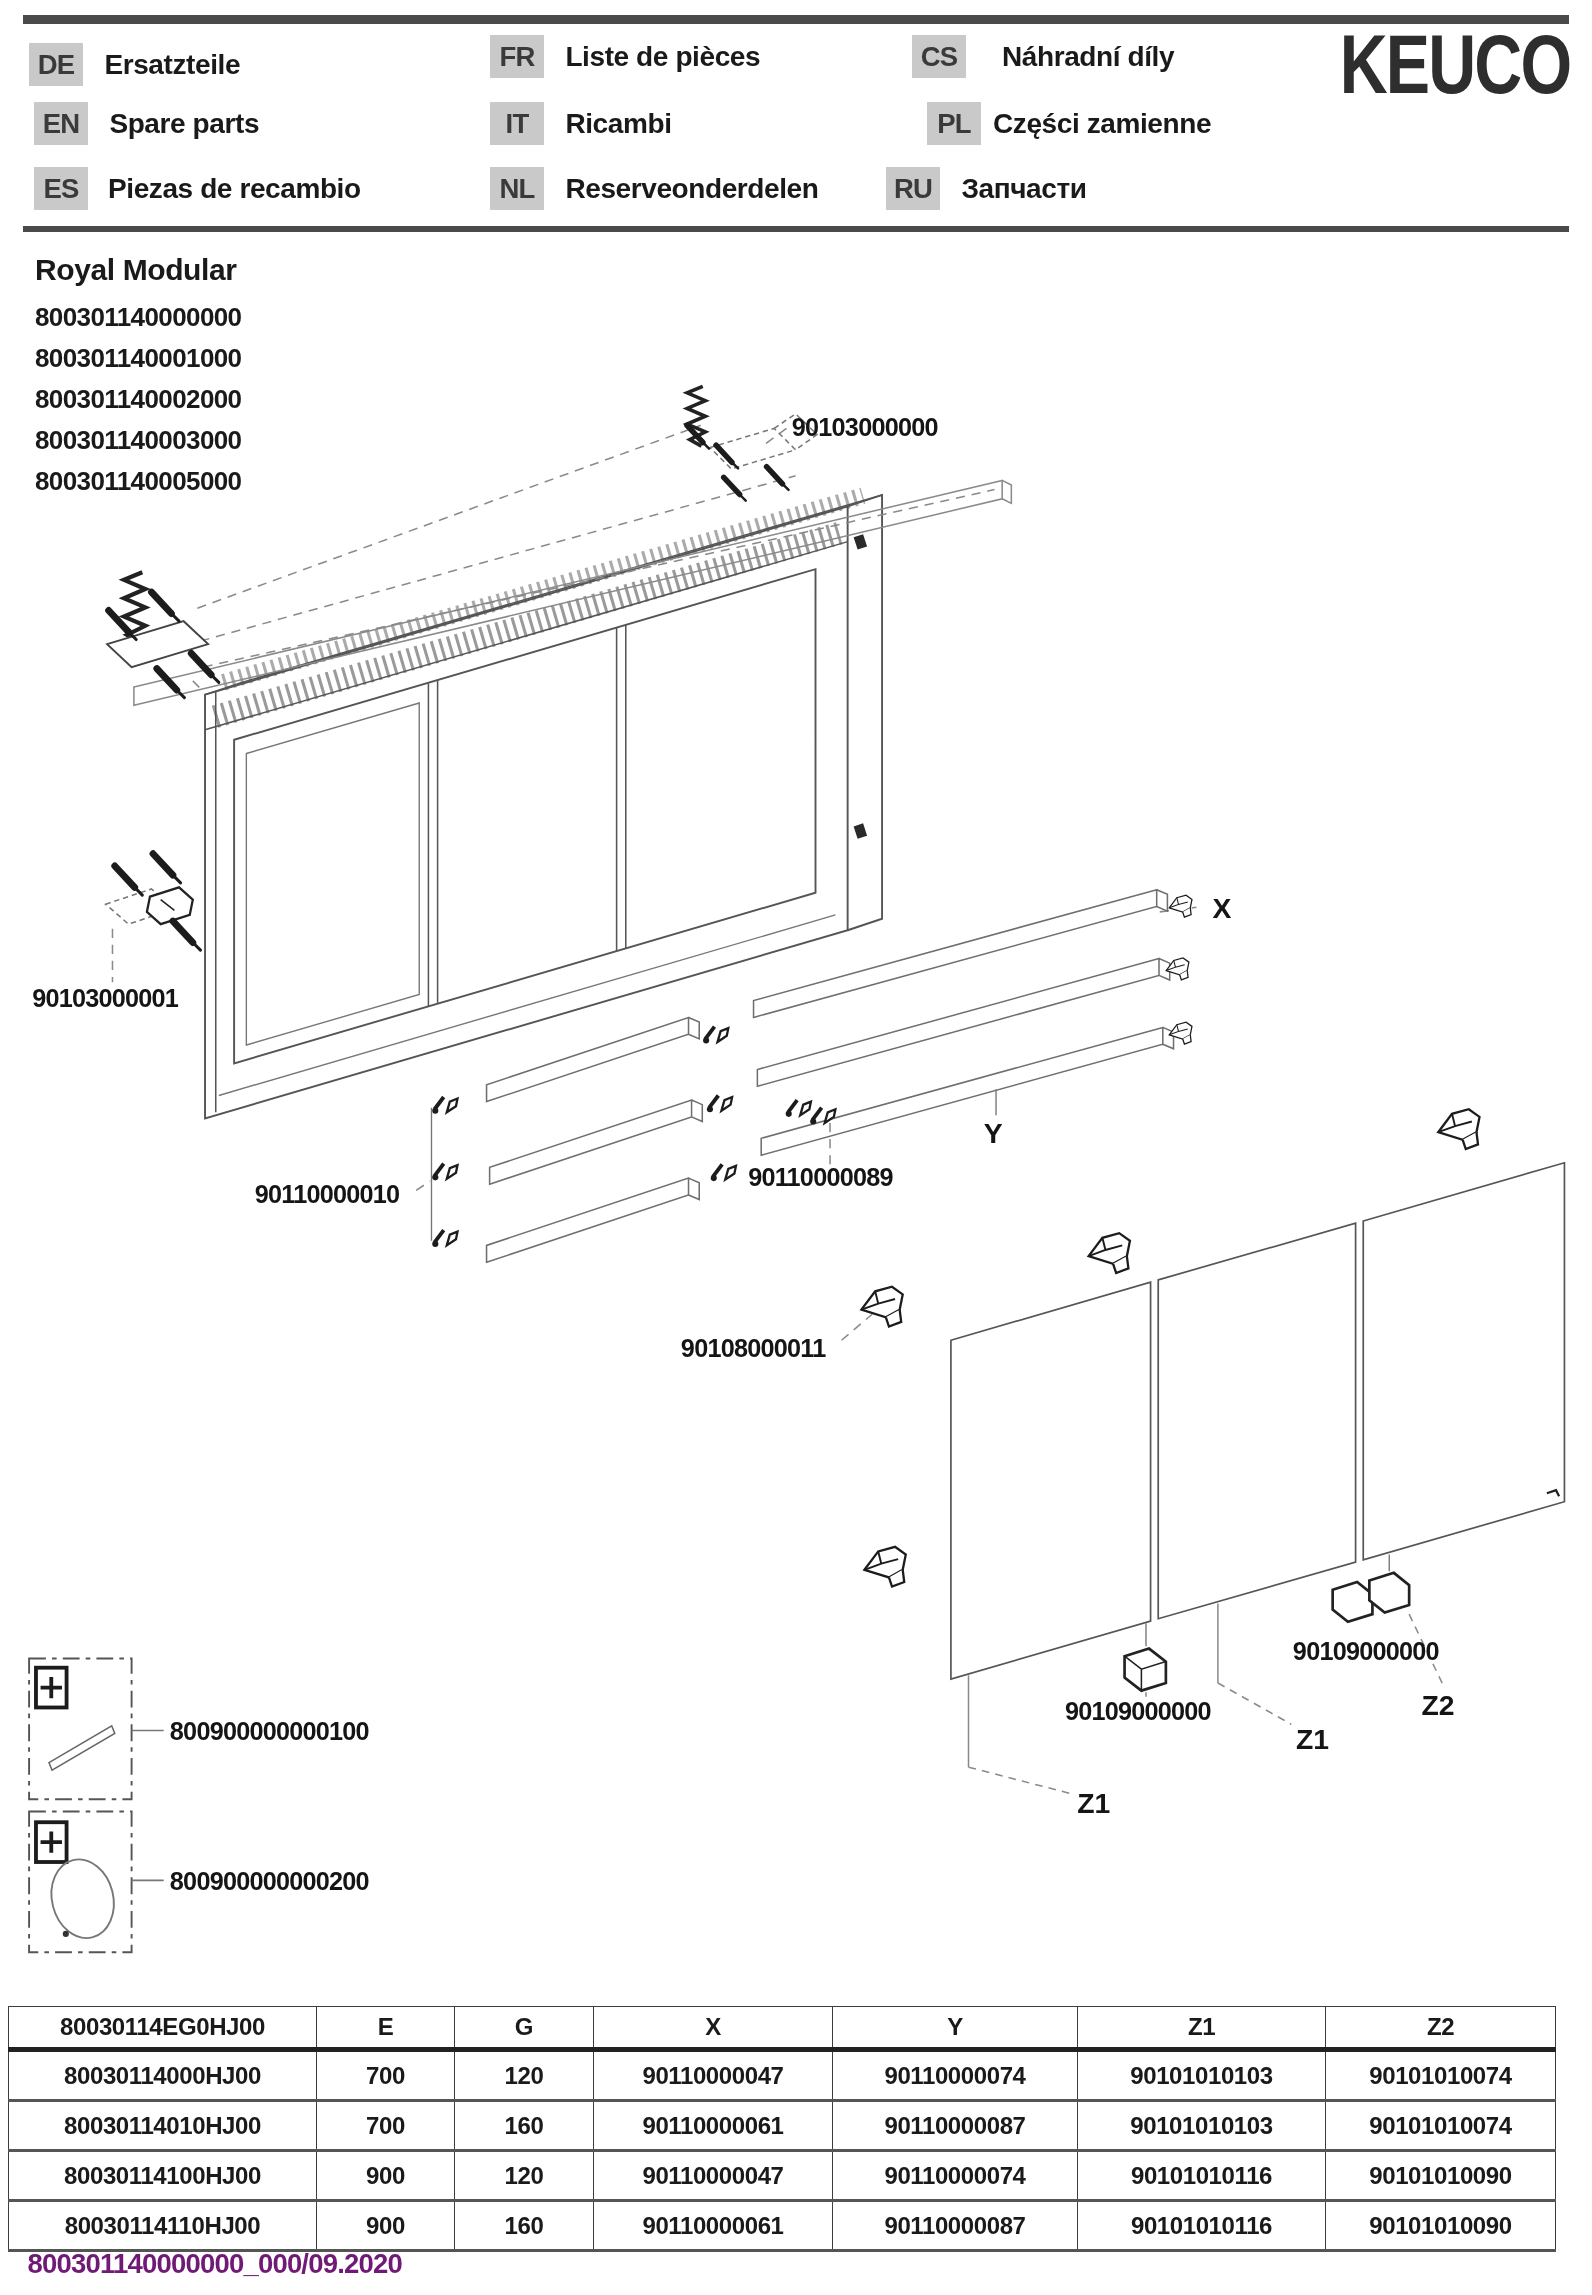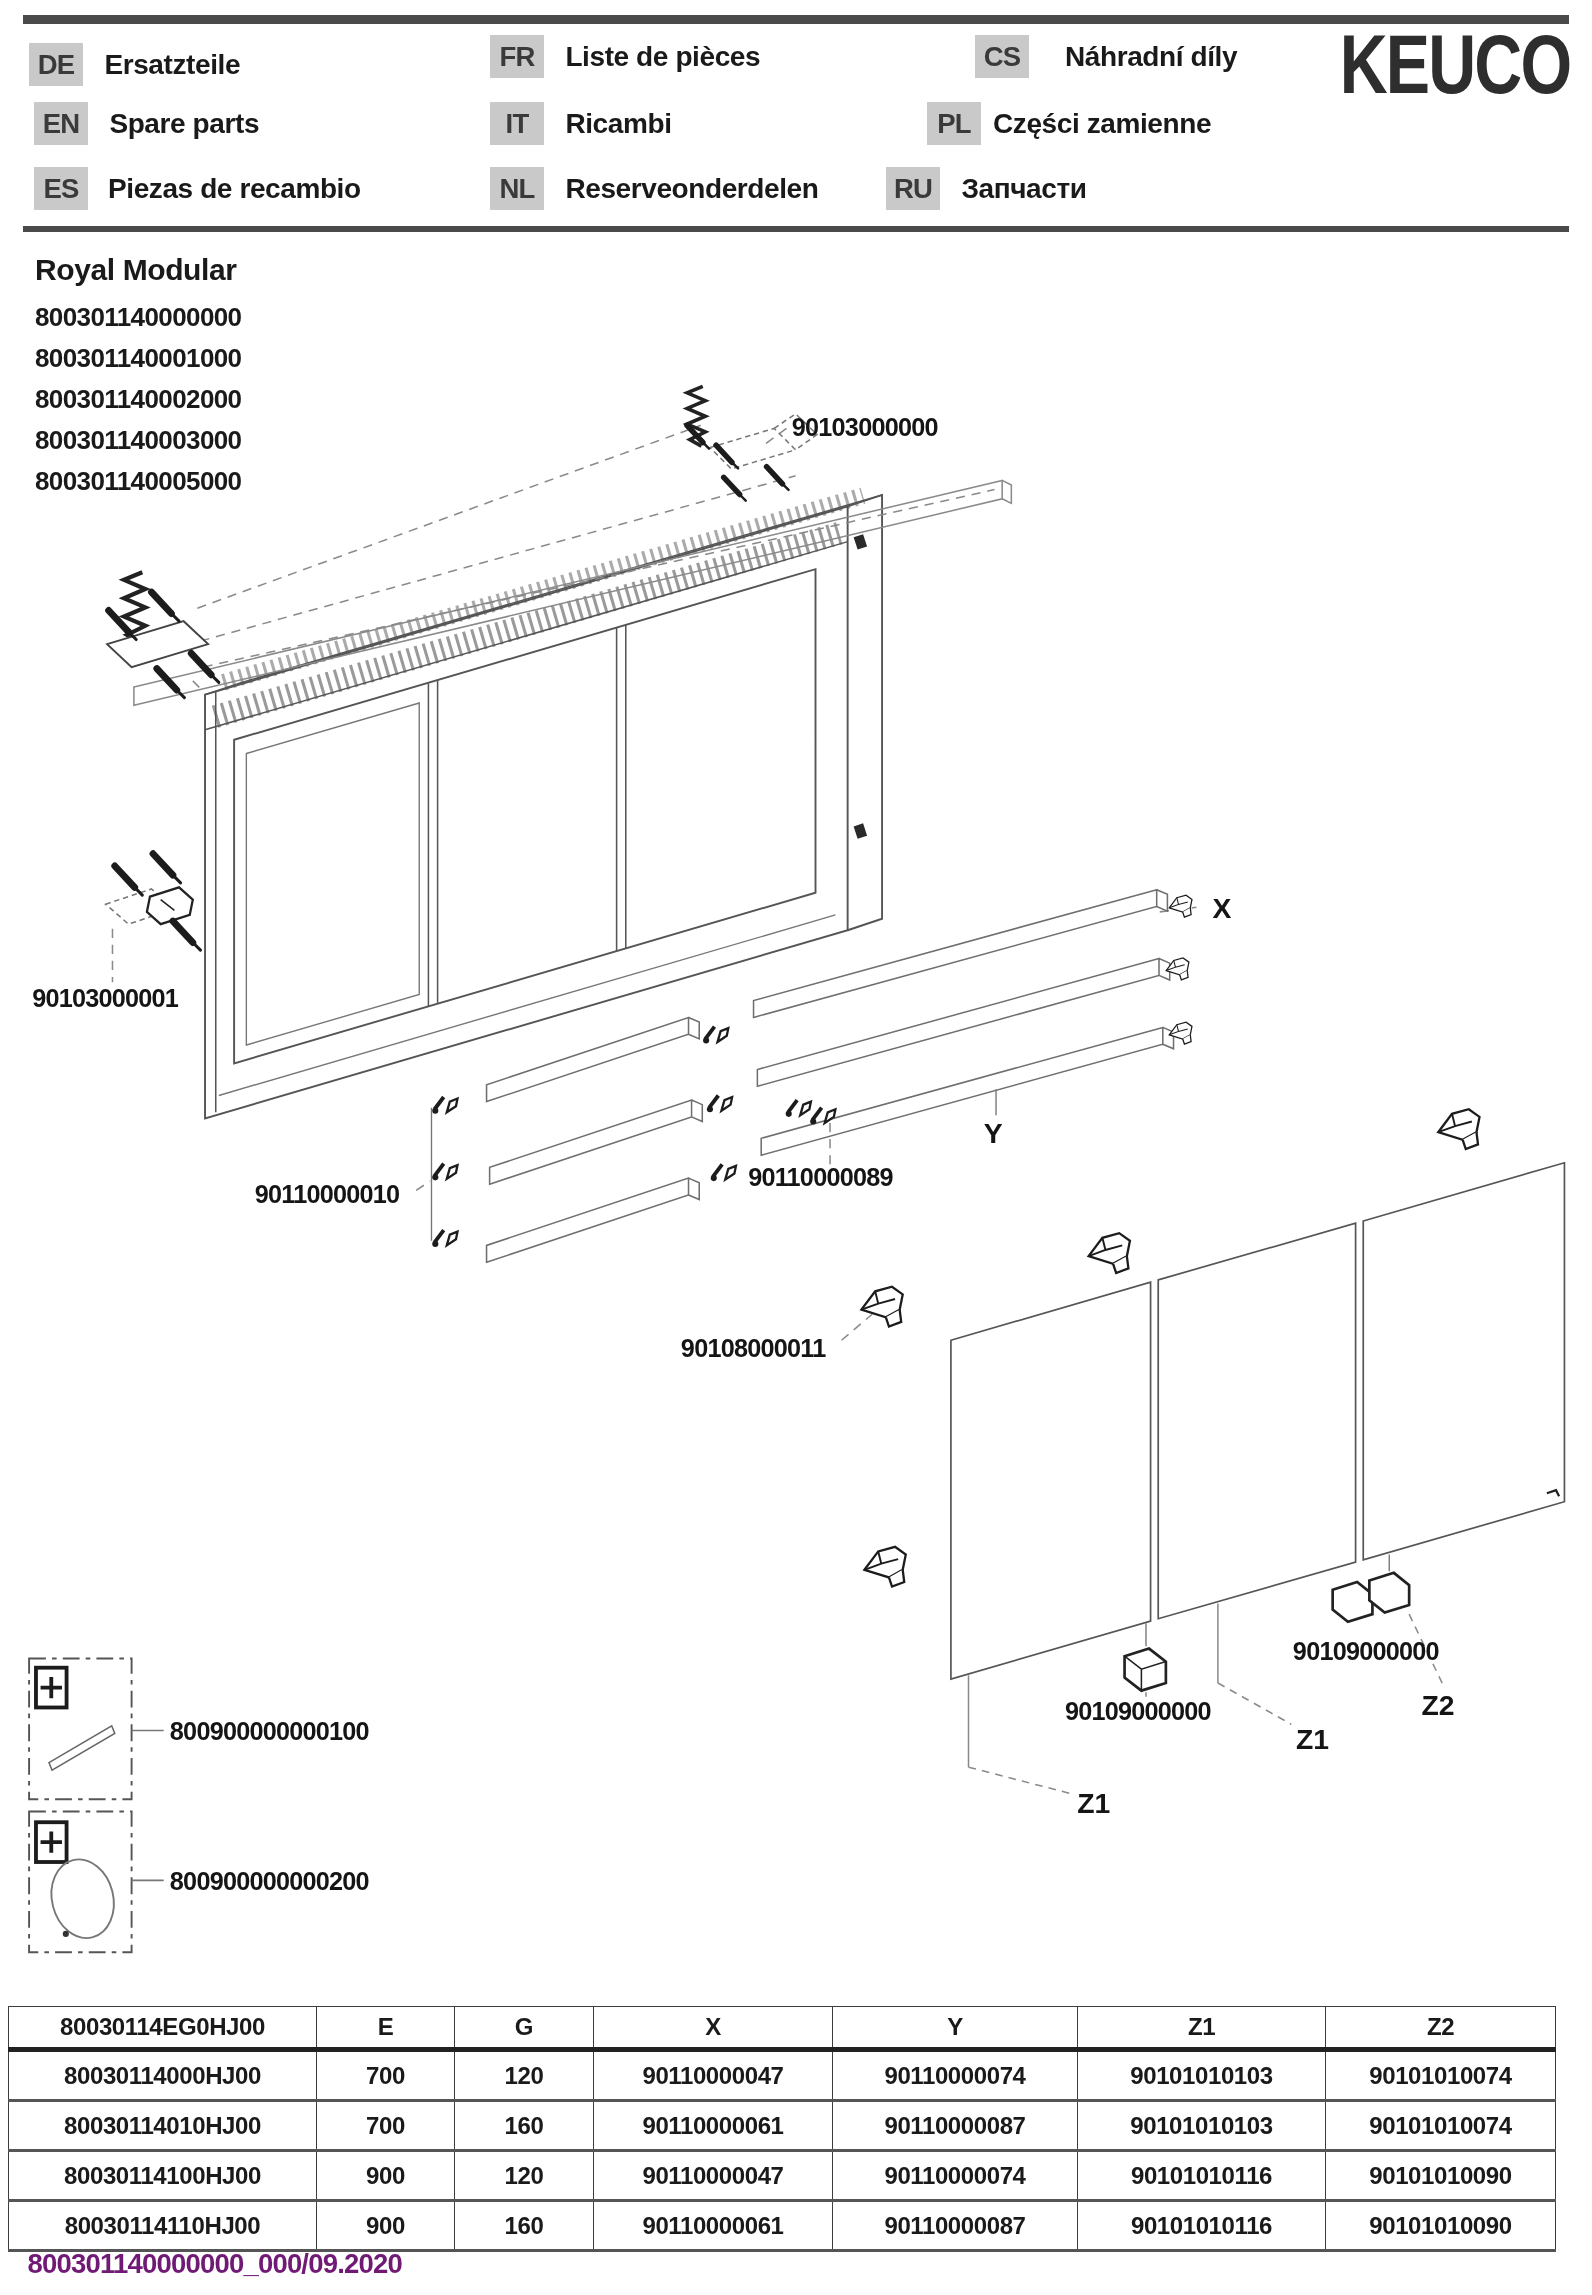--- a/index.html
+++ b/index.html
@@ -55,21 +55,21 @@
   </div>
   <div class="lang-item" style="left:490px;top:102px;">
     <span class="badge">IT</span>
     <span class="lang-label">Ricambi</span>
   </div>
   <div class="lang-item" style="left:490px;top:167px;">
     <span class="badge">NL</span>
     <span class="lang-label">Reserveonderdelen</span>
   </div>
 
-  <div class="lang-item" style="left:975px;top:35px;gap:36px;">
+  <div class="lang-item" style="left:912px;top:35px;gap:36px;">
     <span class="badge">CS</span>
     <span class="lang-label">Náhradní díly</span>
   </div>
   <div class="lang-item" style="left:927px;top:102px;gap:12px;">
     <span class="badge">PL</span>
     <span class="lang-label">Części zamienne</span>
   </div>
   <div class="lang-item" style="left:886px;top:167px;">
     <span class="badge">RU</span>
     <span class="lang-label">Запчасти</span>

